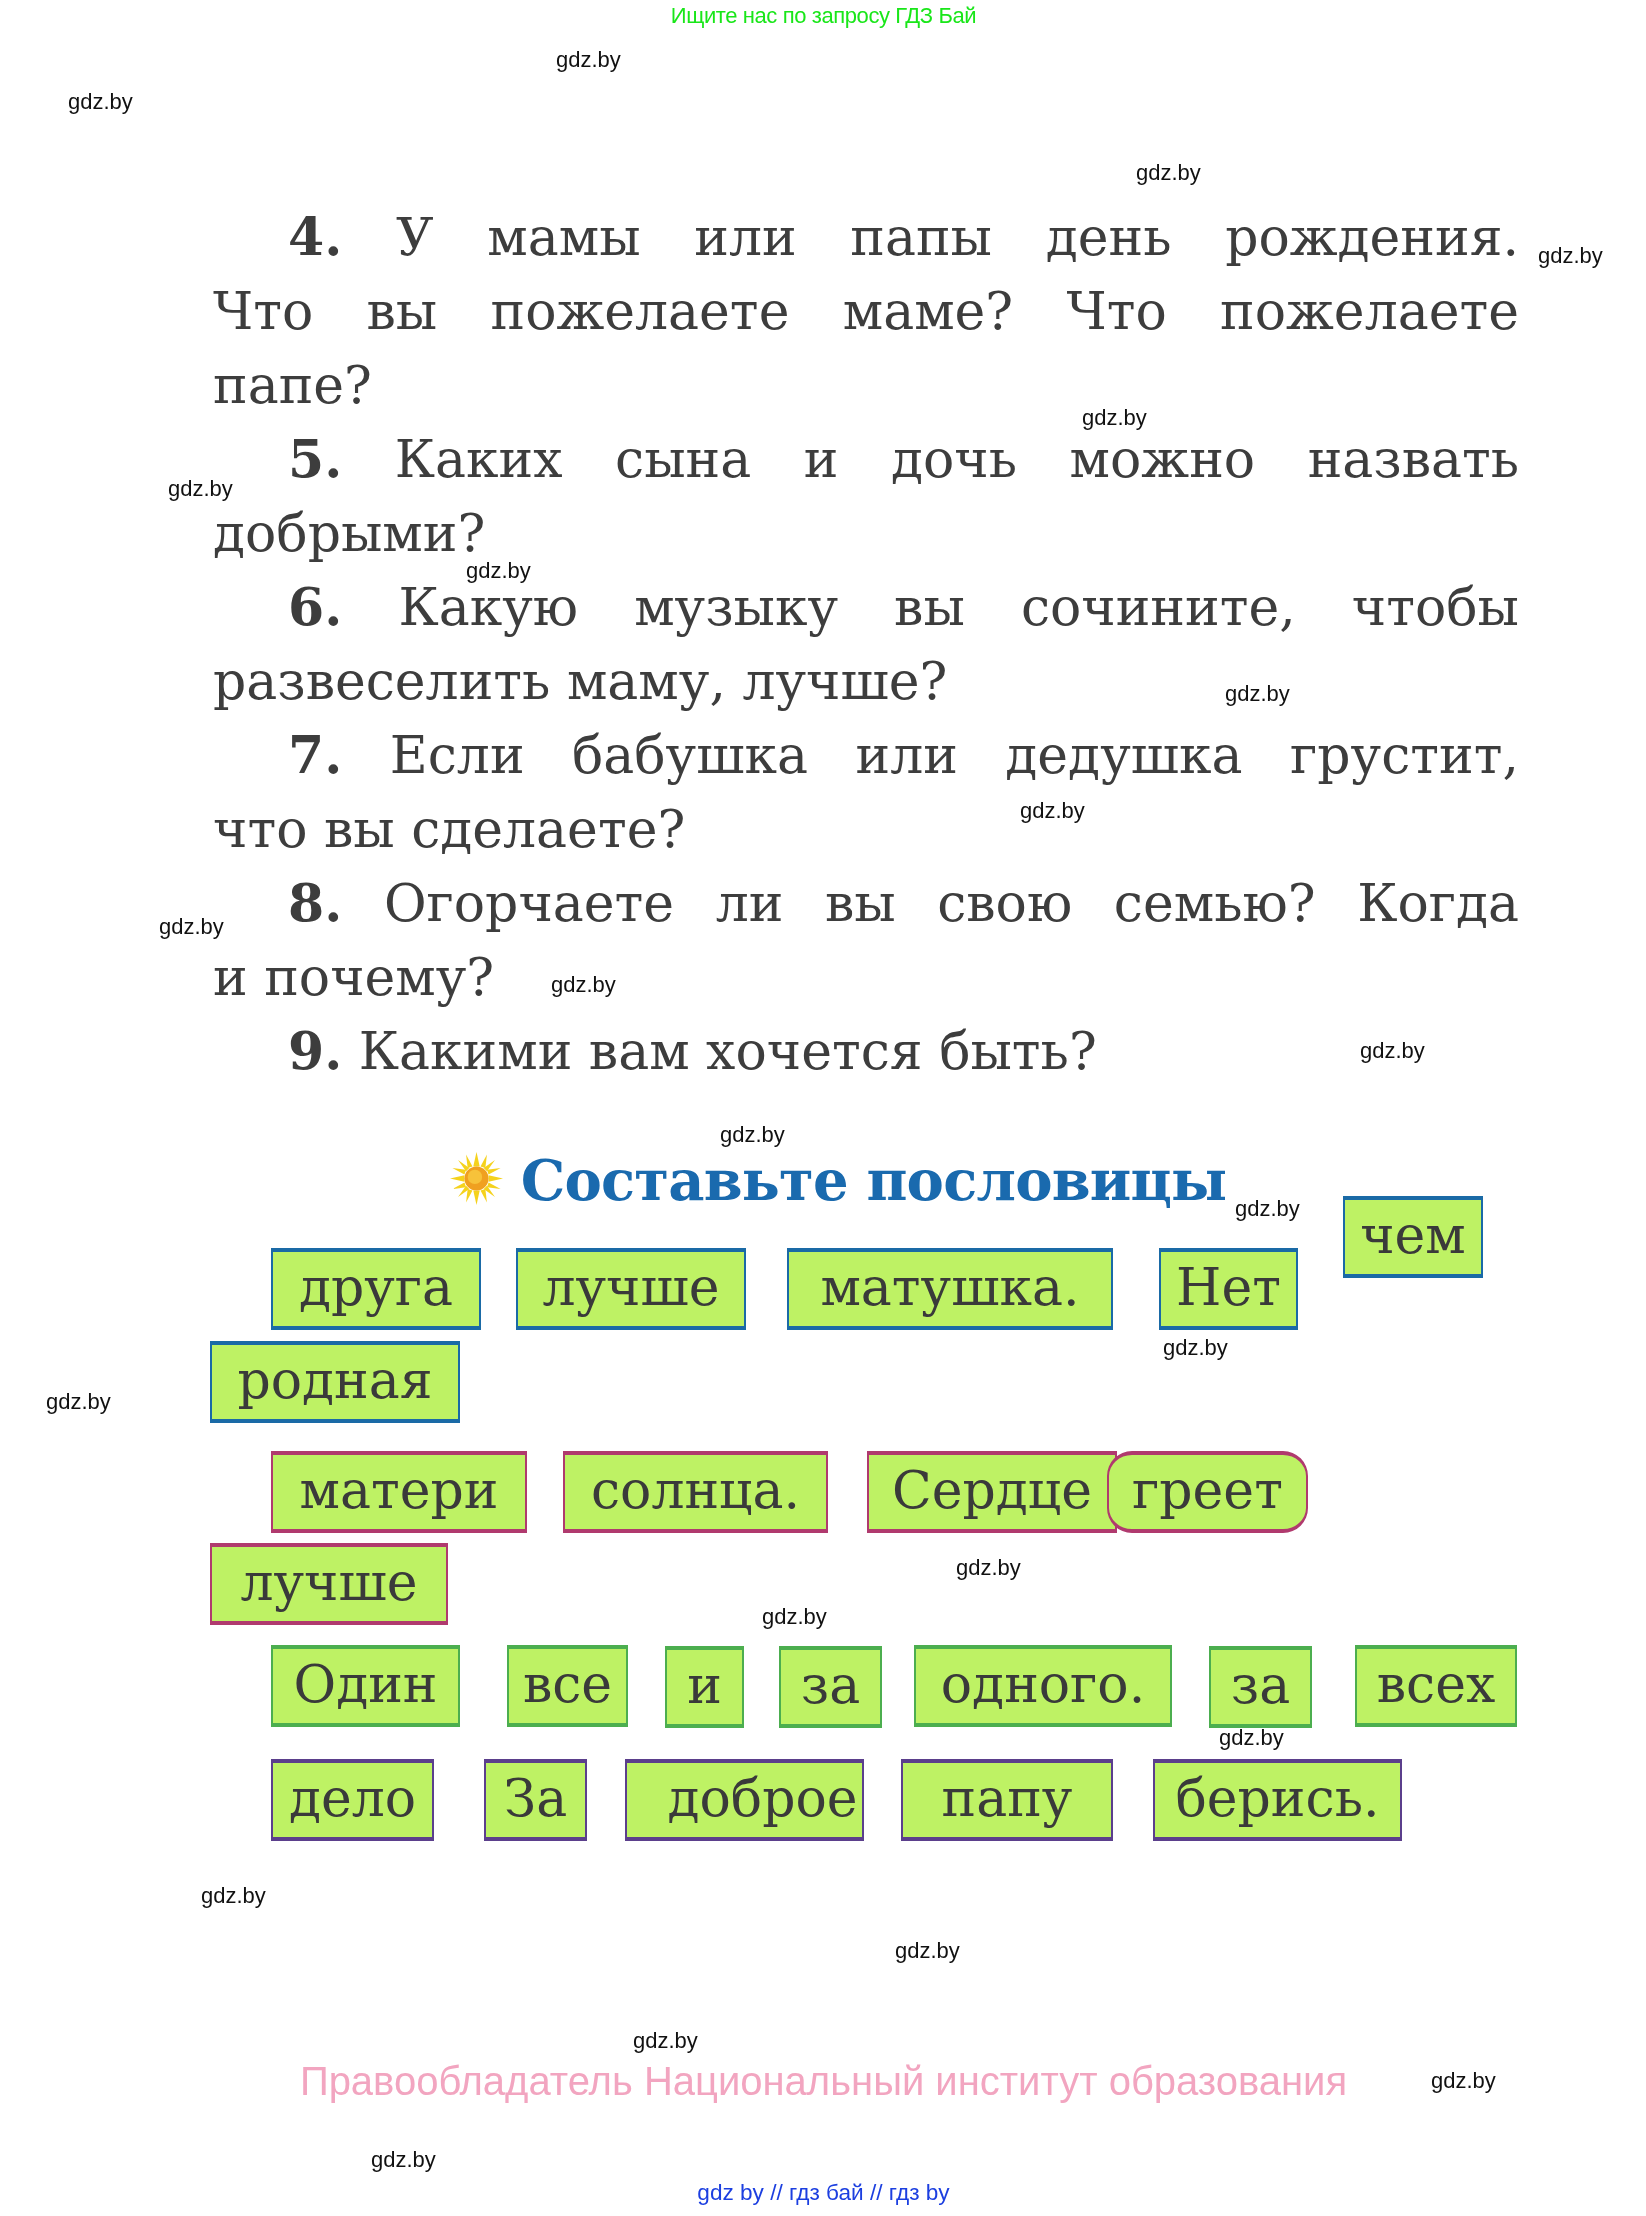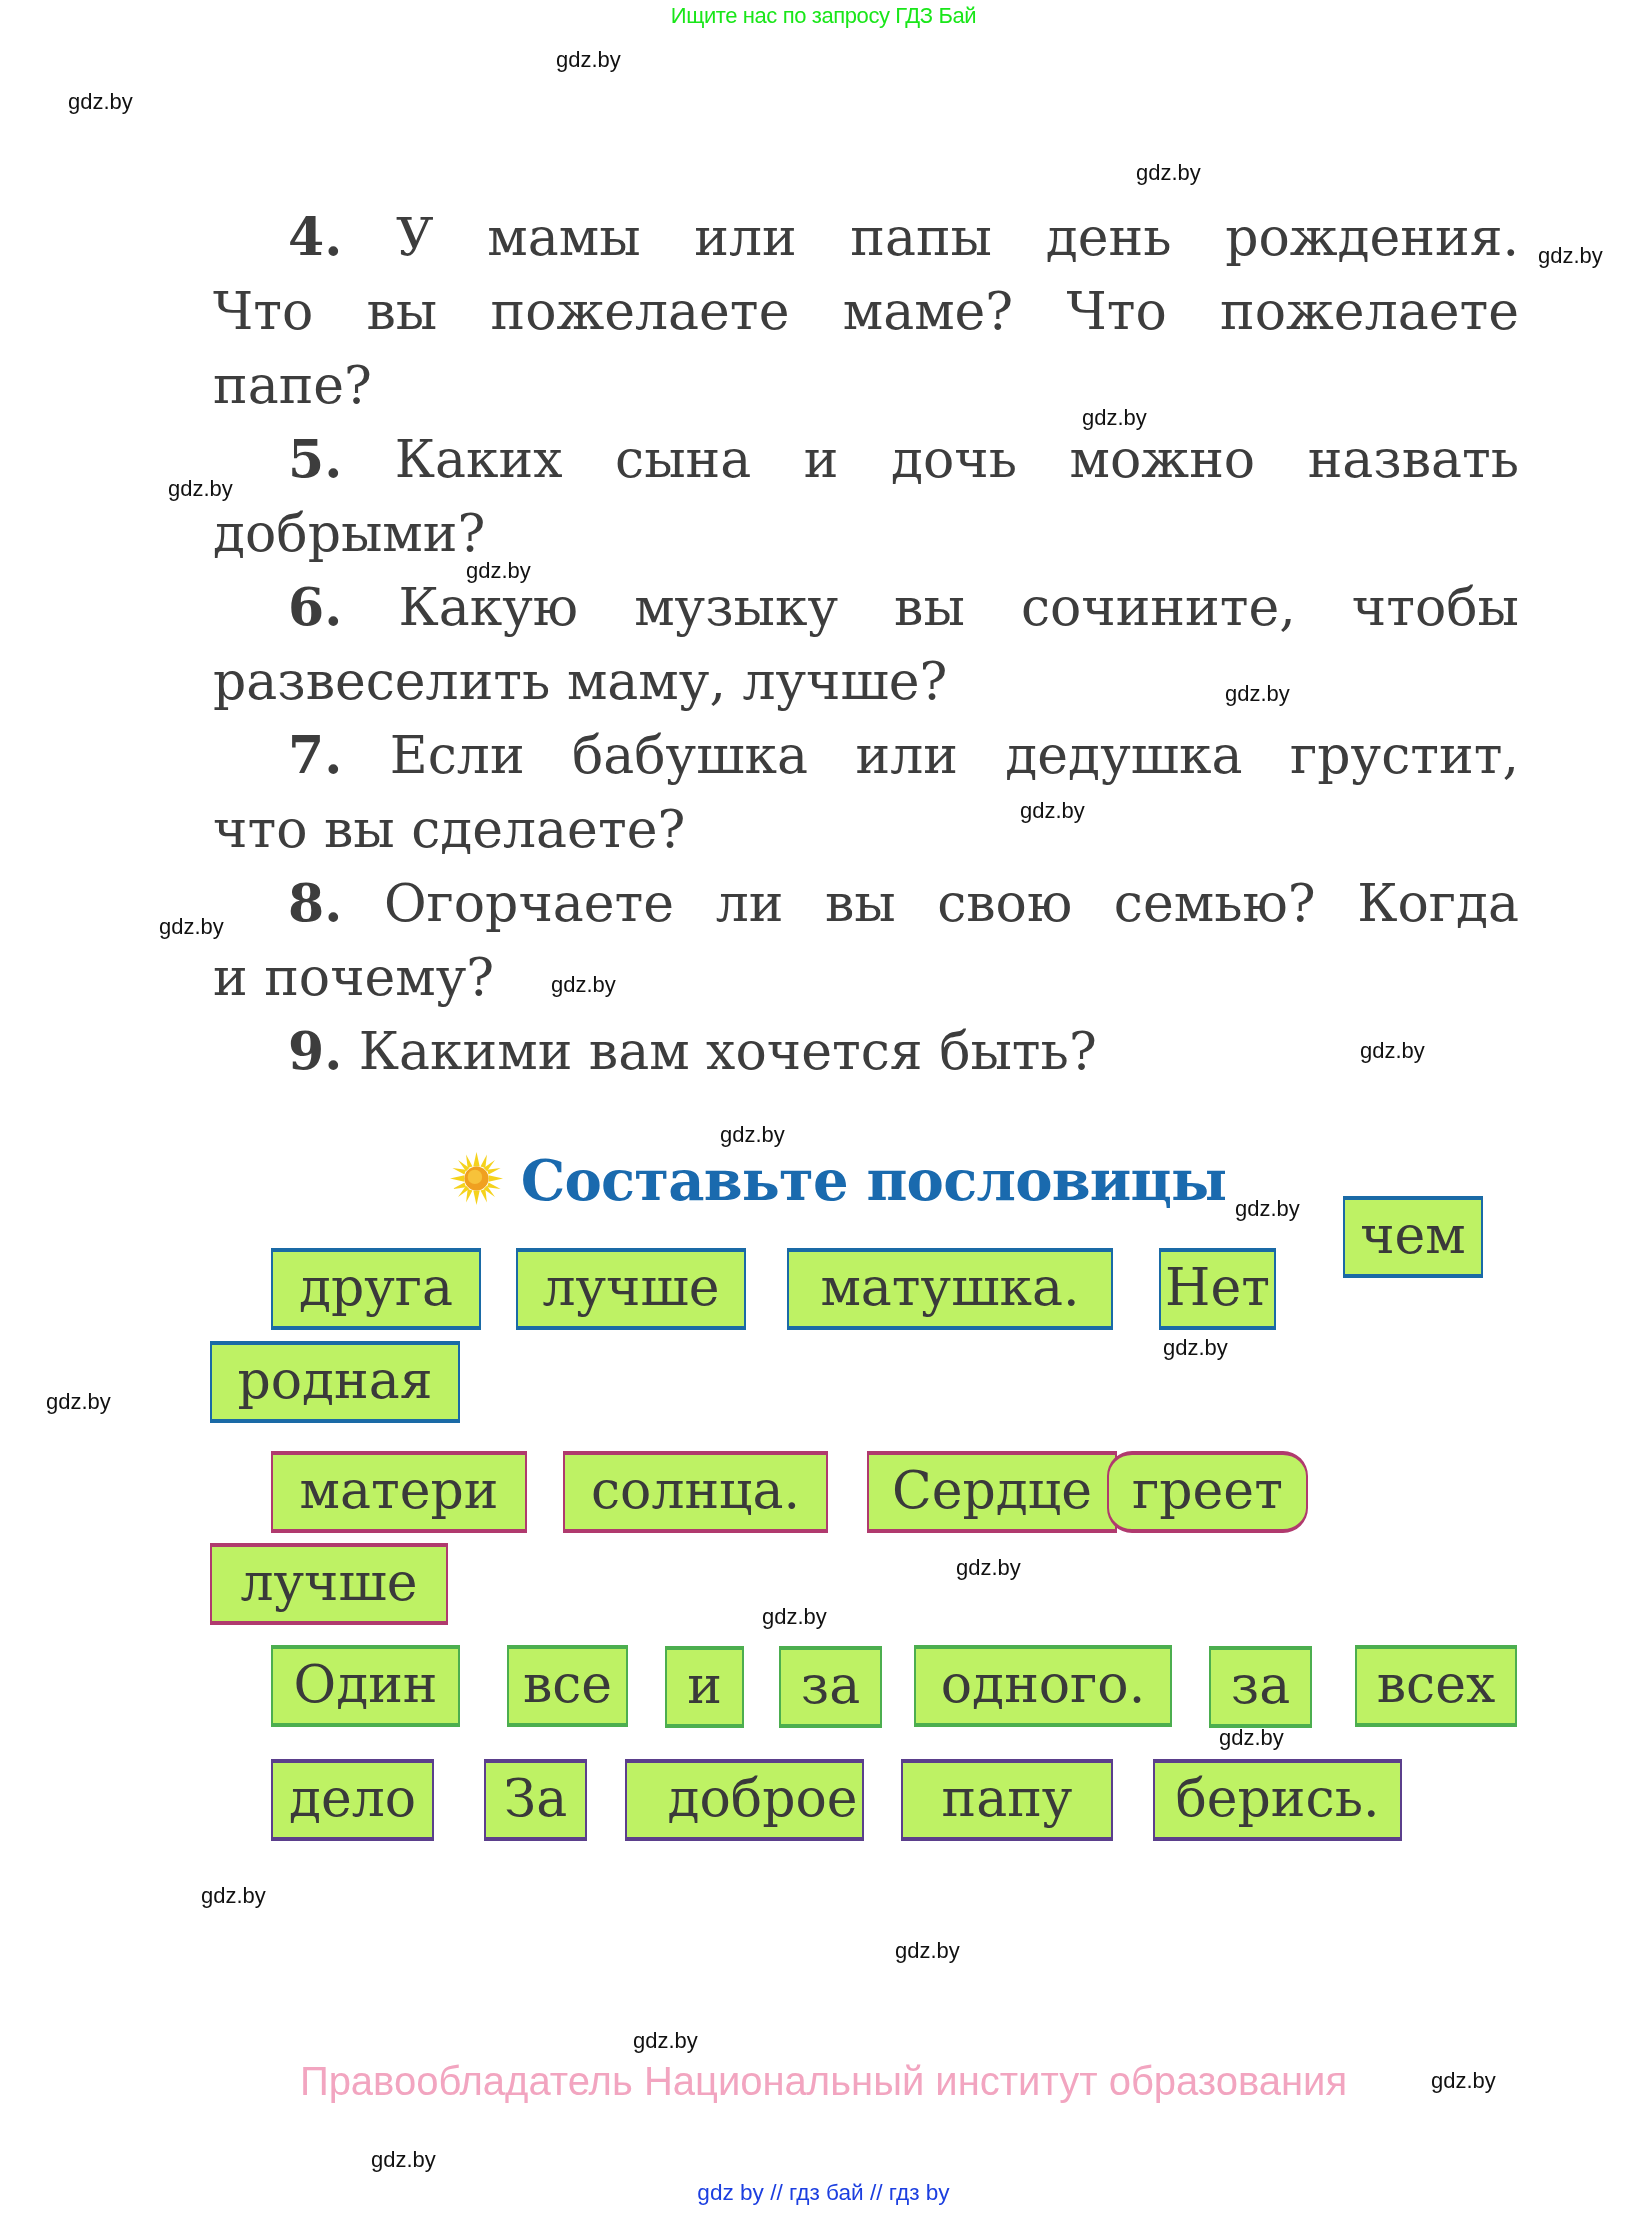--- a/index.html
+++ b/index.html
@@ -98,21 +98,21 @@
 
 <div class="box" style="left:271px;top:1248px;width:210px;border-color:#1a6aa6;">
     <span>друга</span>
   </div>
 <div class="box" style="left:516px;top:1248px;width:230px;border-color:#1a6aa6;">
     <span>лучше</span>
   </div>
 <div class="box" style="left:787px;top:1248px;width:326px;border-color:#1a6aa6;">
     <span>матушка.</span>
   </div>
-<div class="box" style="left:1159px;top:1248px;width:117px;border-color:#1a6aa6;">
+<div class="box" style="left:1159px;top:1248px;width:139px;border-color:#1a6aa6;">
     <span>Нет</span>
   </div>
 <div class="box" style="left:1343px;top:1196px;width:140px;border-color:#1a6aa6;">
     <span>чем</span>
   </div>
 <div class="box" style="left:210px;top:1341px;width:250px;border-color:#1a6aa6;">
     <span>родная</span>
   </div>
 
 <div class="box" style="left:271px;top:1451px;width:256px;border-color:#b03a6e;">

